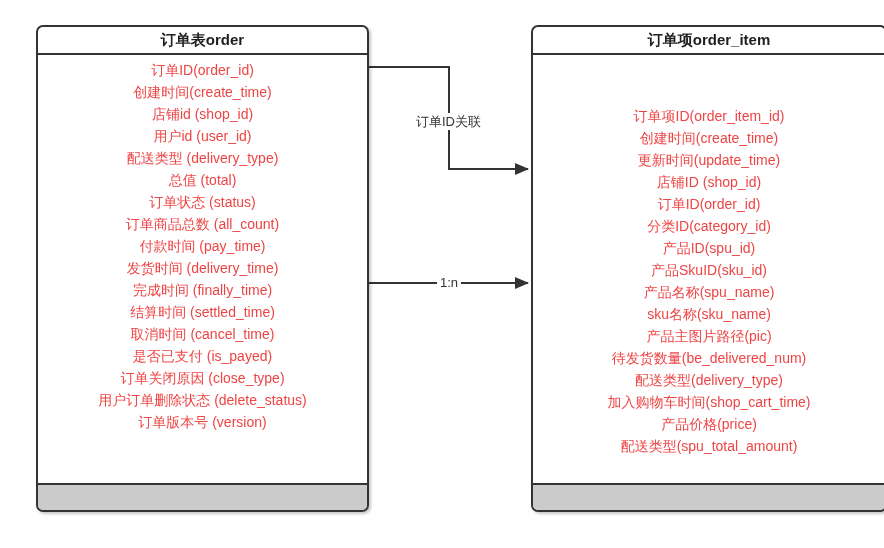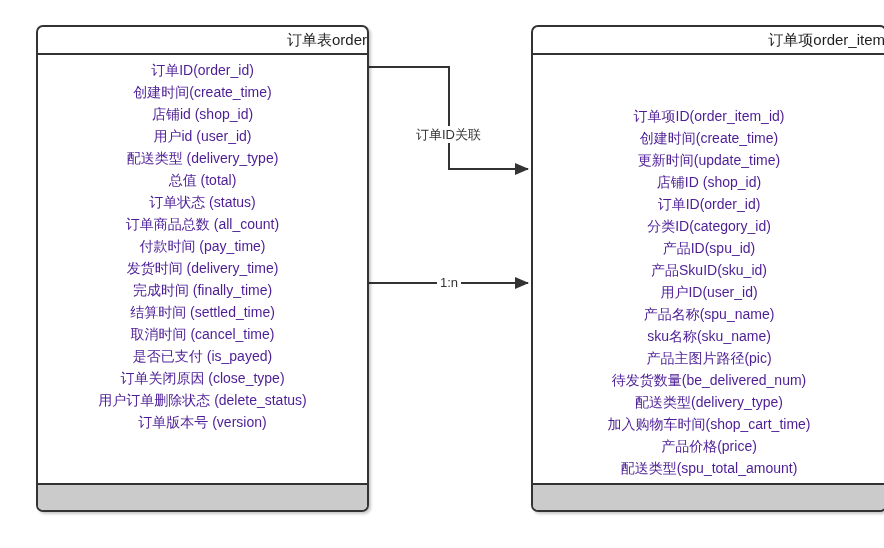--- a/index.html
+++ b/index.html
@@ -29,22 +29,22 @@
     border: 2px solid #333333;
     border-radius: 7px;
     box-shadow: 2px 2px 3px rgba(0,0,0,0.22);
     box-sizing: border-box;
   }
   #table-order      { left: 36px;  width: 333px; }
   #table-order-item { left: 531px; width: 356px; }
   .entity-title {
     height: 26px;
     line-height: 26px;
-    text-align: right;
-    font-weight: normal;
+    text-align: center;
+    font-weight: bold;
     font-size: 15px;
     color: #1f1f1f;
     border-bottom: 2px solid #333333;
     white-space: nowrap;
     overflow: hidden;
   }
   .entity-body {
     position: absolute;
     top: 28px;
     bottom: 27px;
@@ -52,21 +52,21 @@
     right: 0;
     overflow: hidden;
   }
   .entity-body.pad-sm { padding-top: 4px; }
   .entity-body.pad-lg { padding-top: 18px; margin-top: 32px; }
   .field-row {
     height: 22px;
     line-height: 22px;
     text-align: center;
     font-size: 14px;
-    color: #4c1d95;
+    color: #ef4444;
     white-space: nowrap;
   }
   .entity-footer {
     position: absolute;
     left: 0;
     right: 0;
     bottom: 0;
     height: 25px;
     background: #cbcbcb;
     border-top: 2px solid #333333;
@@ -74,21 +74,21 @@
   }
   .conn-label {
     position: absolute;
     background: #ffffff;
     font-size: 13px;
     line-height: 17px;
     color: #333333;
     padding: 0 3px;
     white-space: nowrap;
   }
-  #label-order-id { left: 413px; top: 126px; }
+  #label-order-id { left: 413px; top: 113px; }
   #label-1n       { left: 437px; top: 274px; }
 </style>
 </head>
 <body>
 
 <div class="canvas">
 
   <svg class="connector-svg" width="884" height="548">
     <defs>
       <marker id="arrowhead" markerUnits="userSpaceOnUse" markerWidth="14" markerHeight="12" refX="13" refY="6" orient="auto">
@@ -127,21 +127,20 @@
     <div class="entity-title">订单项order_item</div>
     <div class="entity-body pad-lg">
       <div class="field-row">订单项ID(order_item_id)</div>
       <div class="field-row">创建时间(create_time)</div>
       <div class="field-row">更新时间(update_time)</div>
       <div class="field-row">店铺ID (shop_id)</div>
       <div class="field-row">订单ID(order_id)</div>
       <div class="field-row">分类ID(category_id)</div>
       <div class="field-row">产品ID(spu_id)</div>
       <div class="field-row">产品SkuID(sku_id)</div>
-      <div class="field-row">用户ID(user_id)</div>
       <div class="field-row">产品名称(spu_name)</div>
       <div class="field-row">sku名称(sku_name)</div>
       <div class="field-row">产品主图片路径(pic)</div>
       <div class="field-row">待发货数量(be_delivered_num)</div>
       <div class="field-row">配送类型(delivery_type)</div>
       <div class="field-row">加入购物车时间(shop_cart_time)</div>
       <div class="field-row">产品价格(price)</div>
       <div class="field-row">配送类型(spu_total_amount)</div>
     </div>
     <div class="entity-footer"></div>

